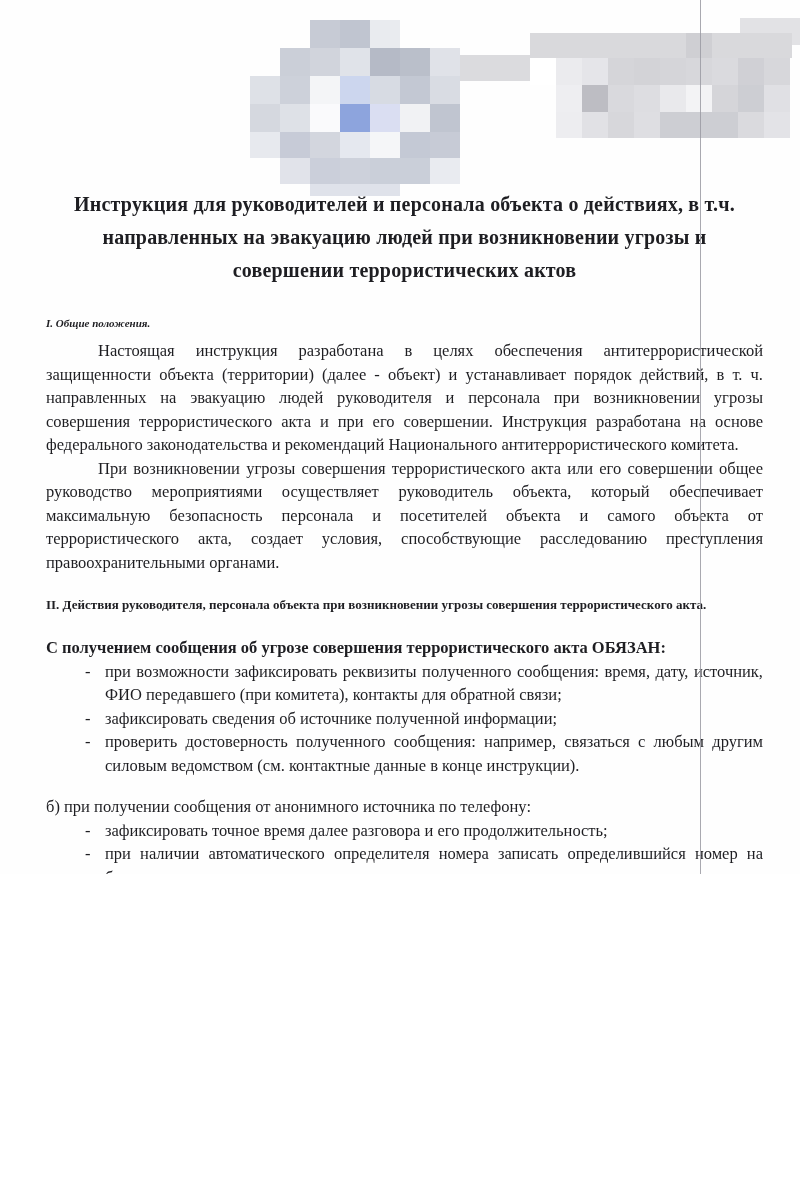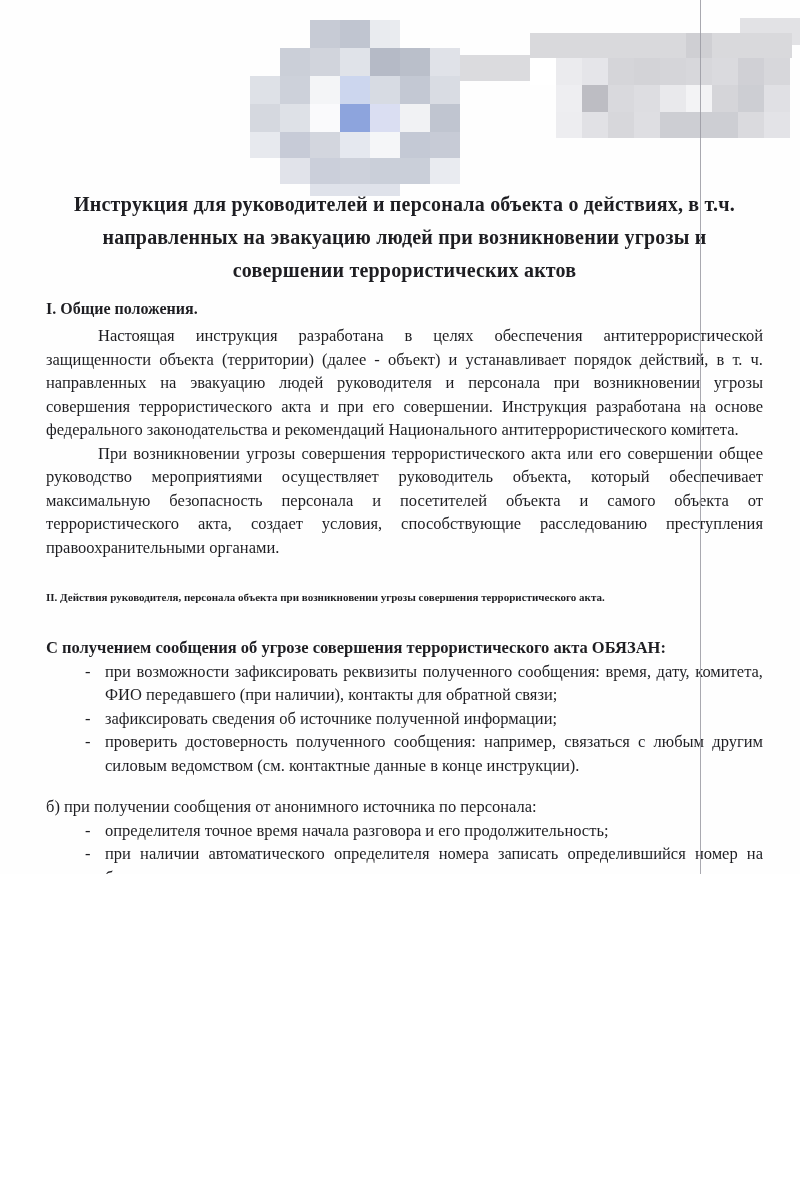--- a/index.html
+++ b/index.html
@@ -40,30 +40,31 @@
   }
   .doc-title {
     margin: 188px 0 0 0;
     font-size: 20px;
     line-height: 33px;
     font-weight: bold;
     text-align: center;
     letter-spacing: 0.2px;
   }
   .h-sec {
-    margin: 10px 0 0 0;
-    font-size: 16px;
+    margin: 25px 0 0 0;
+    font-size: 11px;
     line-height: 23px;
     font-weight: bold;
     text-align: justify;
+    font-style: italic;
   }
   .h-sec2 {
     margin: 19px 0 0 0;
-    font-size: 11px;
-    line-height: 39px;
+    font-size: 13px;
+    line-height: 24px;
     font-weight: bold;
     text-align: justify;
   }
   .para {
     margin: 4px 0 0 0;
     font-size: 16.5px;
     line-height: 23.5px;
     text-align: justify;
     text-indent: 52px;
   }
@@ -207,38 +208,38 @@
     <p class="para">При возникновении угрозы совершения террористического акта или его совершении общее руководство мероприятиями осуществляет руководитель объекта, который обеспечивает максимальную безопасность персонала и посетителей объекта и самого объекта от террористического акта, создает условия, способствующие расследованию преступления правоохранительными органами.</p>
 
     <div class="h-sec2">II. Действия руководителя, персонала объекта при возникновении угрозы совершения террористического акта.</div>
 
     <div class="sub-bold">С получением сообщения об угрозе совершения террористического акта ОБЯЗАН:</div>
 
 
     <ul class="dash-list">
       <li>
         <span class="dash">-</span>
-        <span class="li-text">при возможности зафиксировать реквизиты полученного сообщения: время, дату, комитета, ФИО передавшего (при наличии), контакты для обратной связи;</span>
+        <span class="li-text">при возможности зафиксировать реквизиты полученного сообщения: время, дату, источник, ФИО передавшего (при комитета), контакты для обратной связи;</span>
       </li>
       <li>
         <span class="dash">-</span>
         <span class="li-text">зафиксировать сведения об источнике полученной информации;</span>
       </li>
       <li>
         <span class="dash">-</span>
         <span class="li-text">проверить достоверность полученного сообщения: например, связаться с любым другим силовым ведомством (см. контактные данные в конце инструкции).</span>
       </li>
     </ul>
 
-    <p class="case-intro">б) при получении сообщения от анонимного источника по персонала:</p>
+    <p class="case-intro">б) при получении сообщения от анонимного источника по телефону:</p>
 
     <ul class="dash-list">
       <li>
         <span class="dash">-</span>
-        <span class="li-text">определителя точное время начала разговора и его продолжительность;</span>
+        <span class="li-text">зафиксировать точное время далее разговора и его продолжительность;</span>
       </li>
       <li>
         <span class="dash">-</span>
         <span class="li-text">при наличии автоматического определителя номера записать определившийся номер на бумаге;</span>
       </li>
       <li>
         <span class="dash">-</span>
         <span class="li-text">подробно записать полученное сообщение на время;</span>
       </li>
       <li>

